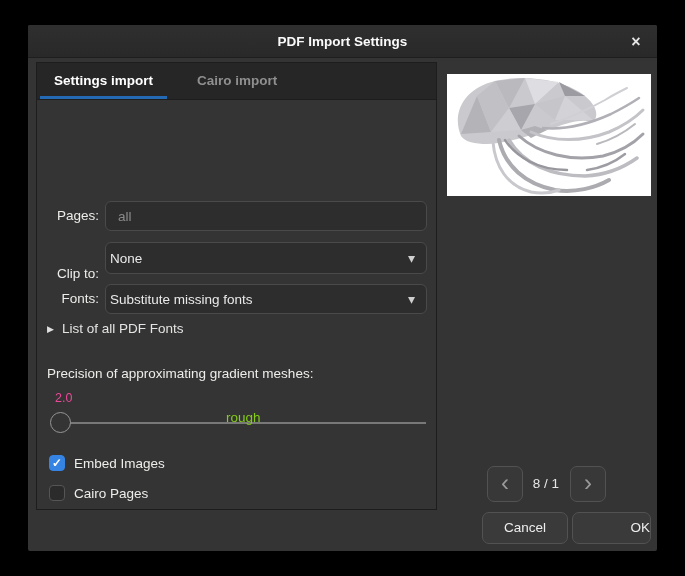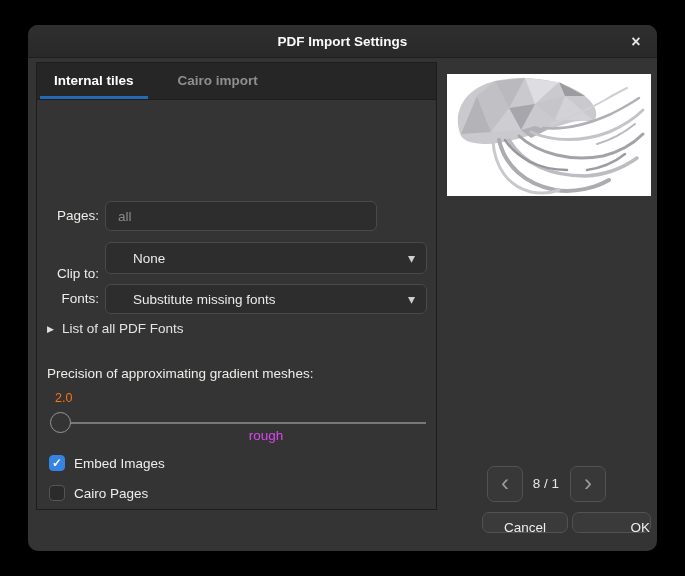--- a/index.html
+++ b/index.html
@@ -1,20 +1,20 @@
 <!DOCTYPE html>
 <html><head>
 <meta charset="utf-8">
 <style>
   * { margin:0; padding:0; box-sizing:border-box; }
   html,body { width:685px; height:576px; background:#000; overflow:hidden;
               font-family:"Liberation Sans", sans-serif; }
 
   .window { position:absolute; left:28px; top:25px; width:629px; height:526px;
-            background:#343434; border-radius:10px; overflow:hidden;
+            background:#343434; border-radius:2px; overflow:hidden;
             box-shadow:0 3px 16px rgba(0,0,0,.85); }
 
   
   .titlebar { position:absolute; left:0; top:0; right:0; height:33px;
               background:linear-gradient(#2f2f2f,#292929);
               border-bottom:1px solid #1e1e1e; }
   .titlebar .title { position:absolute; left:0; right:0; top:0; line-height:33px;
               text-align:center; color:#fafafa; font-size:13.5px; font-weight:bold; }
   .close-btn { position:absolute; right:8px; top:4px; width:26px; height:26px;
               text-align:center; line-height:25px; color:#e6e6e6; font-size:16px;
@@ -30,76 +30,76 @@
   .tab.active { color:#ffffff; }
   .tab.active::after { content:""; position:absolute; left:3px; right:3px;
          bottom:0; height:3px; background:#2469b4; }
   .tab.inactive { margin-left:10px; }
 
   .desc { position:absolute; left:8px; right:8px; top:46px; font-style:italic;
           color:#d8d8d8; font-size:13.5px; line-height:1.36; }
 
   .field-label { position:absolute; width:62px; text-align:right; color:#ededea;
           font-size:13.5px; }
-  .entry { position:absolute; left:68px; width:272px; background:#2d2d2e;
+  .entry { position:absolute; left:68px; width:322px; background:#2d2d2e;
           border:1px solid #4a4a4a; border-radius:6px; color:#eaeaea;
           font-size:13.5px; padding:0 12px; font-family:"Liberation Sans",sans-serif; }
   .entry::placeholder { color:#8a8a8a; opacity:1; }
   .dropdown { position:absolute; left:68px; width:322px; background:#2d2d2e;
           border:1px solid #4a4a4a; border-radius:6px; color:#eaeaea;
-          font-size:13.5px; padding-left:27px; display:flex; align-items:center; }
+          font-size:13.5px; padding-left:4px; display:flex; align-items:center; }
   .dropdown .chev { position:absolute; right:11px; color:#cfcfcf; font-size:14px; }
 
   .expander { position:absolute; left:10px; top:258px; color:#e4e4e2;
           font-size:13.5px; display:flex; align-items:center; gap:8px; }
   .expander .arrow { font-size:9px; color:#e0e0e0; }
 
   .precision-label { position:absolute; left:10px; top:303px; color:#ededea;
           font-size:13.5px; }
-  .scale-value { position:absolute; left:18px; top:328px; color:#f97316;
+  .scale-value { position:absolute; left:18px; top:328px; color:#ec4899;
           font-size:12.5px; }
   .scale-track { position:absolute; left:23px; top:359px; width:366px; height:2px;
           background:#787878; }
   .scale-handle { position:absolute; left:13px; top:349px; width:21px; height:21px;
           border-radius:50%; background:#343434; border:1.5px solid #969696; }
-  .scale-mark { position:absolute; left:189px; top:365px; width:80px;
-          text-align:center; color:#d946ef; font-size:13.5px; }
+  .scale-mark { position:absolute; left:189px; top:347px; width:80px;
+          text-align:left; color:#84cc16; font-size:13.5px; }
 
   .checkrow { position:absolute; left:12px; display:flex; align-items:center; gap:9px; }
   .checkbox { width:16px; height:16px; border-radius:4px; background:#2b2b2b;
           border:1px solid #555; display:flex; align-items:center; justify-content:center; }
   .checkbox.checked { background:#3584e4; border-color:#3584e4; }
   .checkbox .mark { color:#fff; font-size:12px; font-weight:bold; line-height:1; }
   .checkrow .lbl { color:#ededea; font-size:13.5px; }
 
   
   .preview { position:absolute; left:419px; top:49px; width:204px; height:122px;
           background:#ffffff; }
   .nav-btn { position:absolute; top:441px; width:36px; height:36px;
           background:#383838; border:1px solid #525252; border-radius:7px;
           color:#9a9a9a; font-size:24px; text-align:center; line-height:31px; }
   .page-indicator { position:absolute; left:488px; top:449px; width:60px;
           text-align:center; color:#e6e6e6; font-size:13.5px; line-height:20px; }
-  .action-btn { position:absolute; top:487px; height:21px; background:#3a3a3a;
+  .action-btn { position:absolute; top:487px; height:32px; background:#3a3a3a;
           border:1px solid #525252; border-radius:7px; color:#ededed;
           font-size:13.5px; text-align:center; line-height:29px; }
 </style>
 </head>
 <body>
 
 <div class="window">
 
   <div class="titlebar">
     <div class="title">PDF Import Settings</div>
     <div class="close-btn">×</div>
   </div>
 
   <div class="notebook">
     <div class="tabbar">
-      <div class="tab active">Internal tiles</div>
+      <div class="tab active">Settings import</div>
       <div class="tab inactive">Cairo import</div>
     </div>
 
 
     <div class="field-label" style="top:145px;">Pages:</div>
     <input class="entry" style="top: 138px; height: 30px;" placeholder="all">
 
     <div class="field-label" style="top:187px;margin-top:16px;">Clip to:</div>
     <div class="dropdown" style="top:179px; height:32px;">
       <span>None</span>

